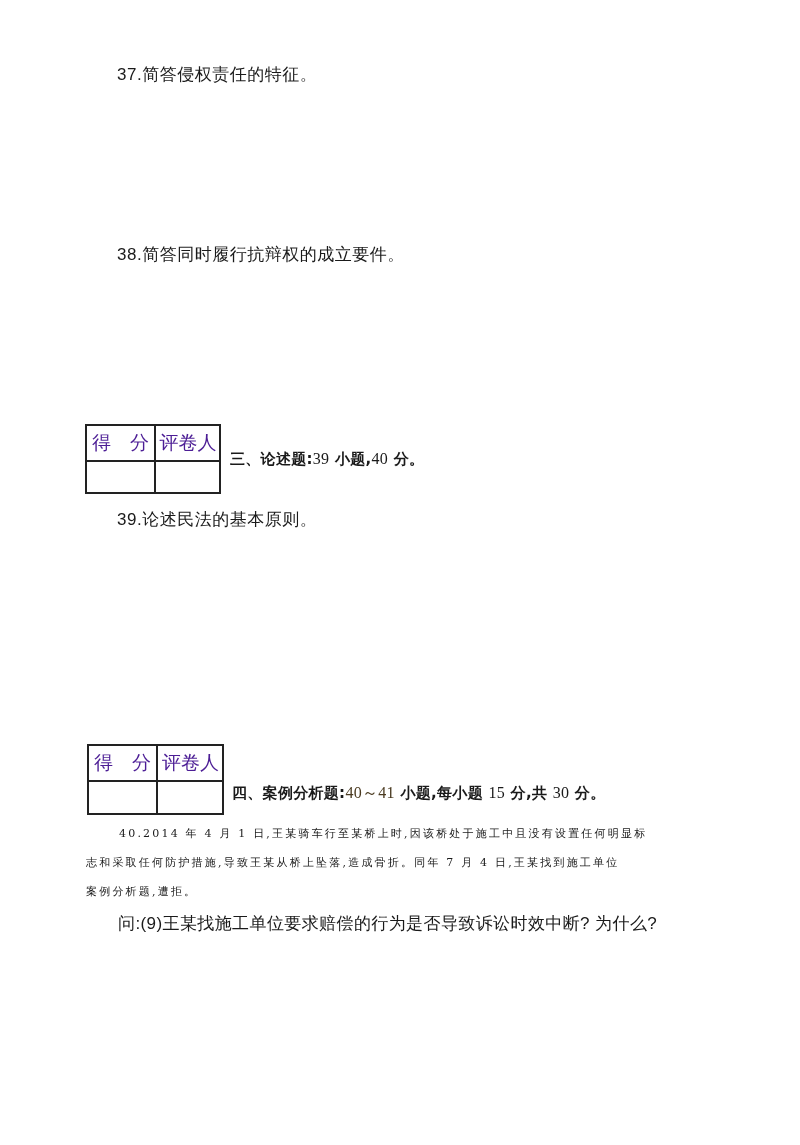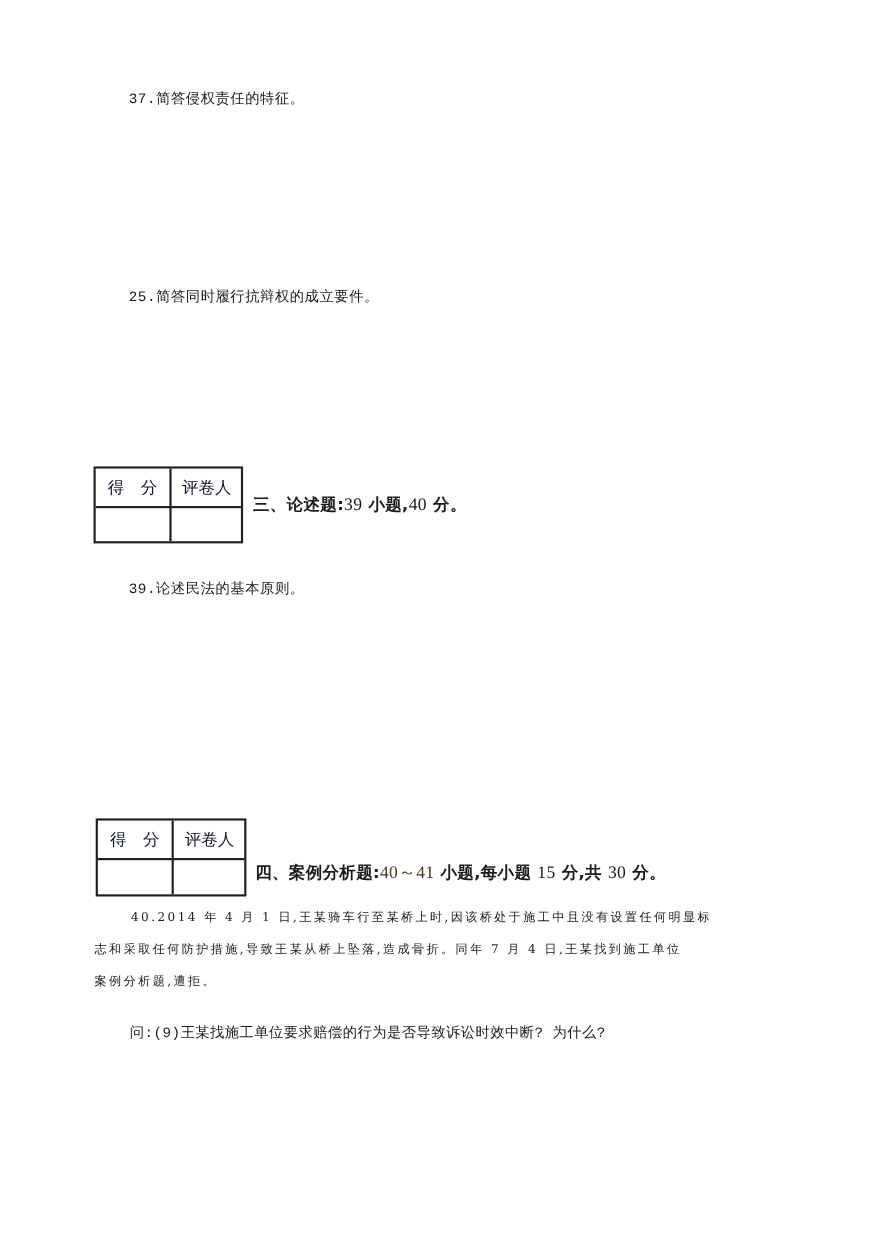--- a/index.html
+++ b/index.html
@@ -2,42 +2,42 @@
 <html><head>
   <meta charset="utf-8">
   <style>
     html, body { margin: 0; padding: 0; }
     body {
       width: 800px; height: 1145px; position: relative; overflow: hidden;
       background: #ffffff; color: #1a1a1a;
       font-family: "DejaVu Serif", "Liberation Serif", serif;
     }
     .abs { position: absolute; white-space: nowrap; }
-    .q { font-size: 13px; letter-spacing: 0.5px; font-family: Liberation Mono, monospace; margin-top: 18px; }
+    .q { font-size: 17px; letter-spacing: 0.5px; font-family: Liberation Sans, sans-serif; }
     .sec { font-size: 15px; font-weight: bold; font-family: "DejaVu Sans", sans-serif; letter-spacing: 0.3px; }
     .sec .num { font-weight: normal; font-family: "Liberation Serif", serif; font-size: 16px; }
     .body-text { font-size: 11px; letter-spacing: 2.2px; font-family: "DejaVu Serif", serif; }
     .score-table {
       position: absolute; border: 2px solid #222; border-collapse: collapse;
       box-sizing: border-box;
     }
     .score-table .cell {
-      position: absolute; box-sizing: border-box; font-size: 15px;
-      font-family: "DejaVu Sans", sans-serif; color: #0f172a;
+      position: absolute; box-sizing: border-box; font-size: 19px;
+      font-family: "DejaVu Sans", sans-serif; color: #4c1d95;
       display: flex; align-items: center; justify-content: center;
     }
     .vline { position: absolute; top: 0; bottom: 0; width: 1.5px; background: #222; }
     .hline { position: absolute; left: 0; right: 0; height: 1.5px; background: #222; }
   </style>
 </head>
 <body>
 
 <div class="abs q" style="left:117px; top:63px;">37.简答侵权责任的特征。</div>
 
-<div class="abs q" style="left:117px; top:243px;">25.简答同时履行抗辩权的成立要件。</div>
+<div class="abs q" style="left:117px; top:243px;">38.简答同时履行抗辩权的成立要件。</div>
 
 <div class="score-table" style="left:85px; top:424px; width:136px; height:70px;">
   <div class="vline" style="left:67px;"></div>
   <div class="hline" style="top:34px;"></div>
   <div class="cell" style="left:0; top:0; width:67px; height:34px;">得　分</div>
   <div class="cell" style="left:68px; top:0; width:66px; height:34px;">评卷人</div>
   <div class="cell" style="left:0; top:35px; width:67px; height:33px;"></div>
   <div class="cell" style="left:68px; top:35px; width:66px; height:33px;"></div>
 </div>
 

